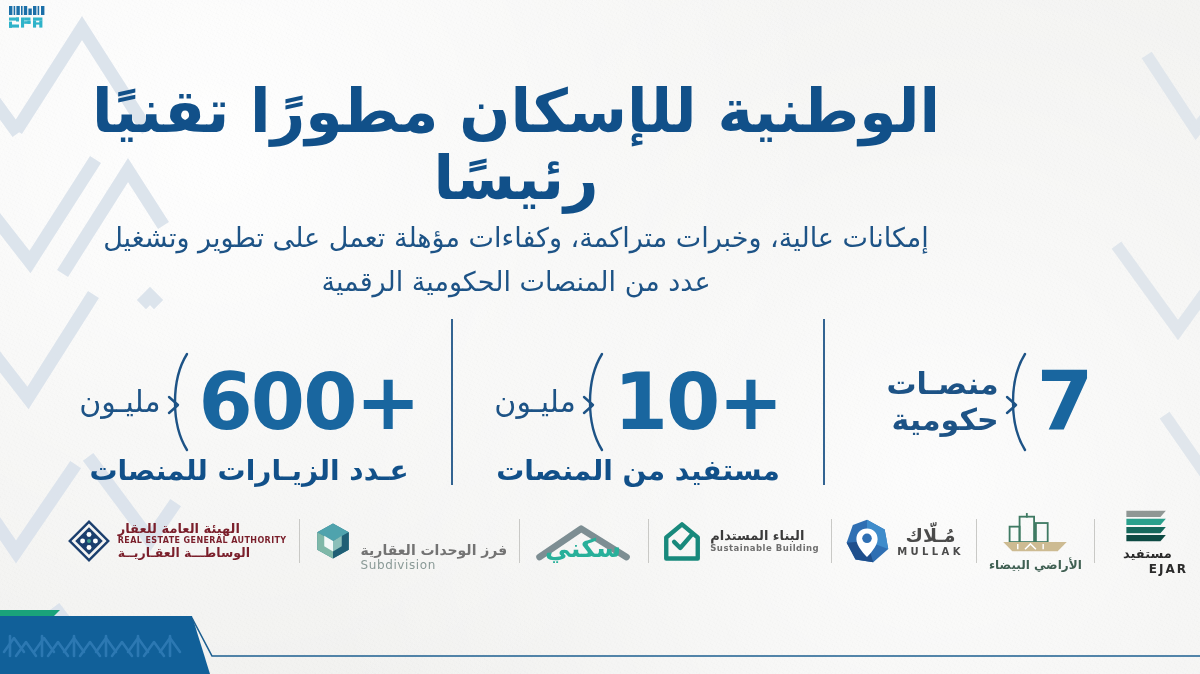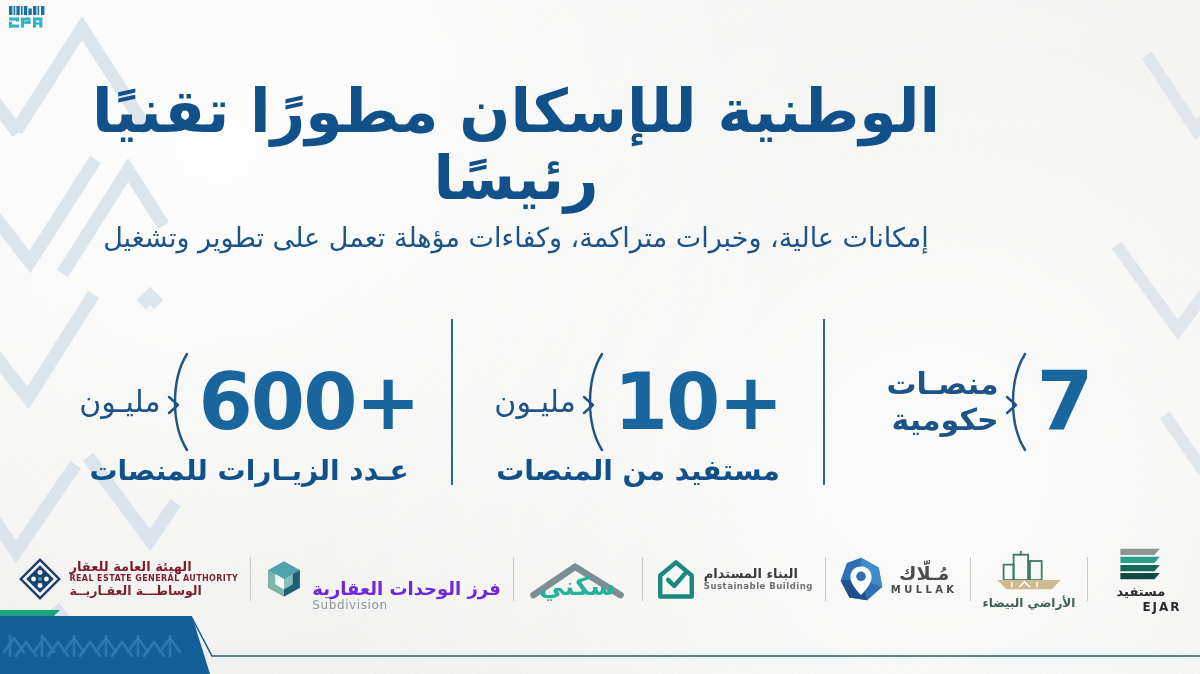--- a/index.html
+++ b/index.html
@@ -172,28 +172,28 @@
     text-align: right;
     width: auto;
     font-size: 30px;
     font-weight: 600;
     color: #1d5386;
   }
 
   
   .logo-strip {
     position: absolute;
-    top: 542px;
+    top: 504px;
     left: 0;
     width: 1200px;
     height: 74px;
     display: flex;
     flex-direction: row-reverse;
     align-items: center;
-    justify-content: center;
+    justify-content: flex-end;
     z-index: 20;
   }
   .logo-cell {
     position: relative;
     height: 62px;
     display: flex;
     flex-direction: row-reverse;
     align-items: center;
     justify-content: center;
     gap: 7px;
@@ -231,23 +231,23 @@
   }
   .lw-ar2 {
     font-size: 12.5px;
     font-weight: 700;
     color: #7a1f2b;
     letter-spacing: 1.5px;
     white-space: nowrap;
     direction: rtl;
   }
   .lw-green-ar {
-    font-size: 18px;
+    font-size: 14px;
     font-weight: 600;
-    color: #6d28d9;
+    color: #737373;
     white-space: nowrap;
     direction: rtl;
     margin-top: 34px;
   }
   .lw-green-en {
     font-size: 12px;
     font-weight: 400;
     color: #8a9a97;
     letter-spacing: .6px;
     white-space: nowrap;
@@ -378,20 +378,21 @@
       <rect x="25" y="13.5" width="9.4" height="3.1"></rect>
       <rect x="31.3" y="16.4" width="3.1" height="7.2"></rect>
       <rect x="27.3" y="18.4" width="5" height="2.2"></rect>
     </g>
   </svg>
 
   <div class="headline-wrap">
     <h1 class="headline">الوطنية للإسكان مطورًا تقنيًا رئيسًا</h1>
     <div class="subhead">
       <span class="ln">إمكانات عالية، وخبرات متراكمة، وكفاءات مؤهلة تعمل على تطوير وتشغيل</span>
+      <span class="ln">عدد من المنصات الحكومية الرقمية</span>
     </div>
   </div>
 
   <div class="stats">
 
     <div class="stat stat-7">
       <div class="stat-inner">
         <div class="stat-number big">7</div>
         <svg class="bracket" viewBox="0 0 30 104" width="30" height="104" aria-hidden="true">
           <path d="M22 4 C12 20 10 36 10 52 C10 68 12 84 22 100" fill="none" stroke="#1d5386" stroke-width="2.4" stroke-linecap="round"></path>

